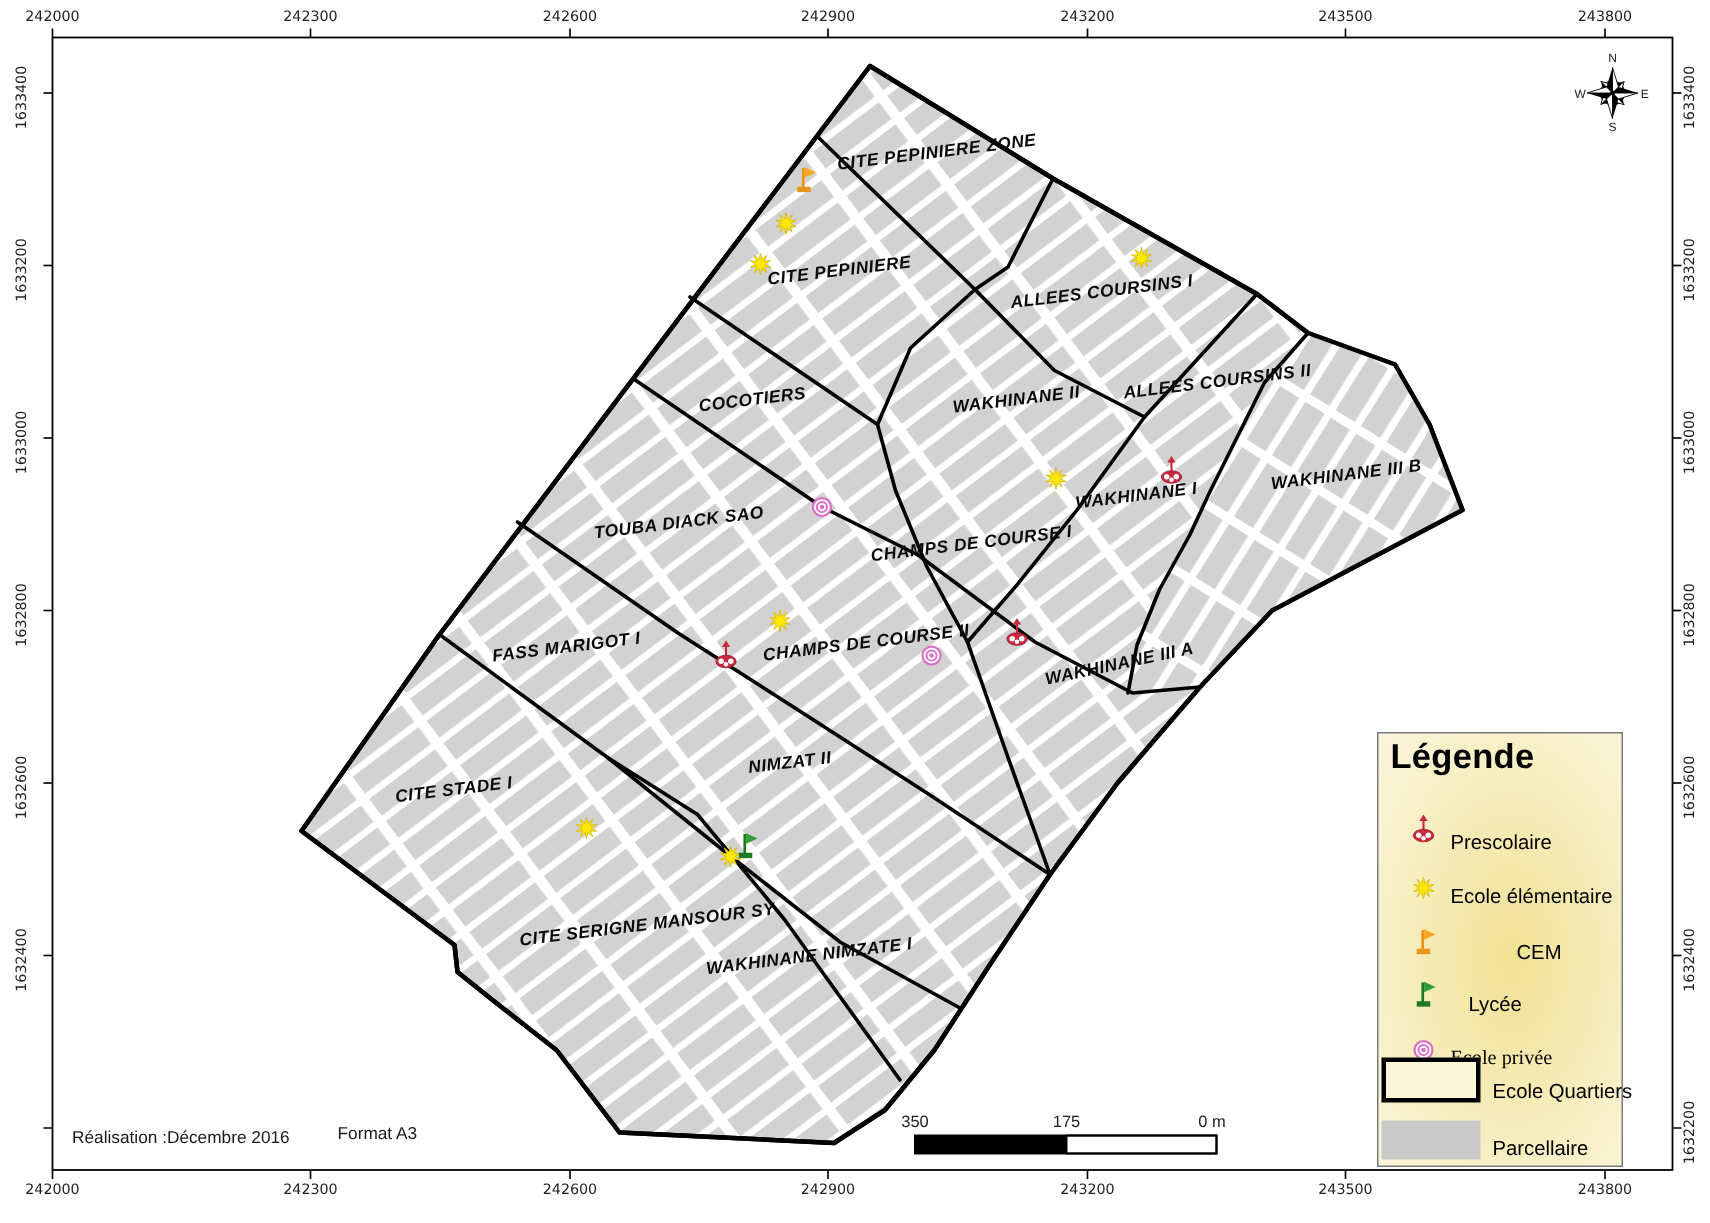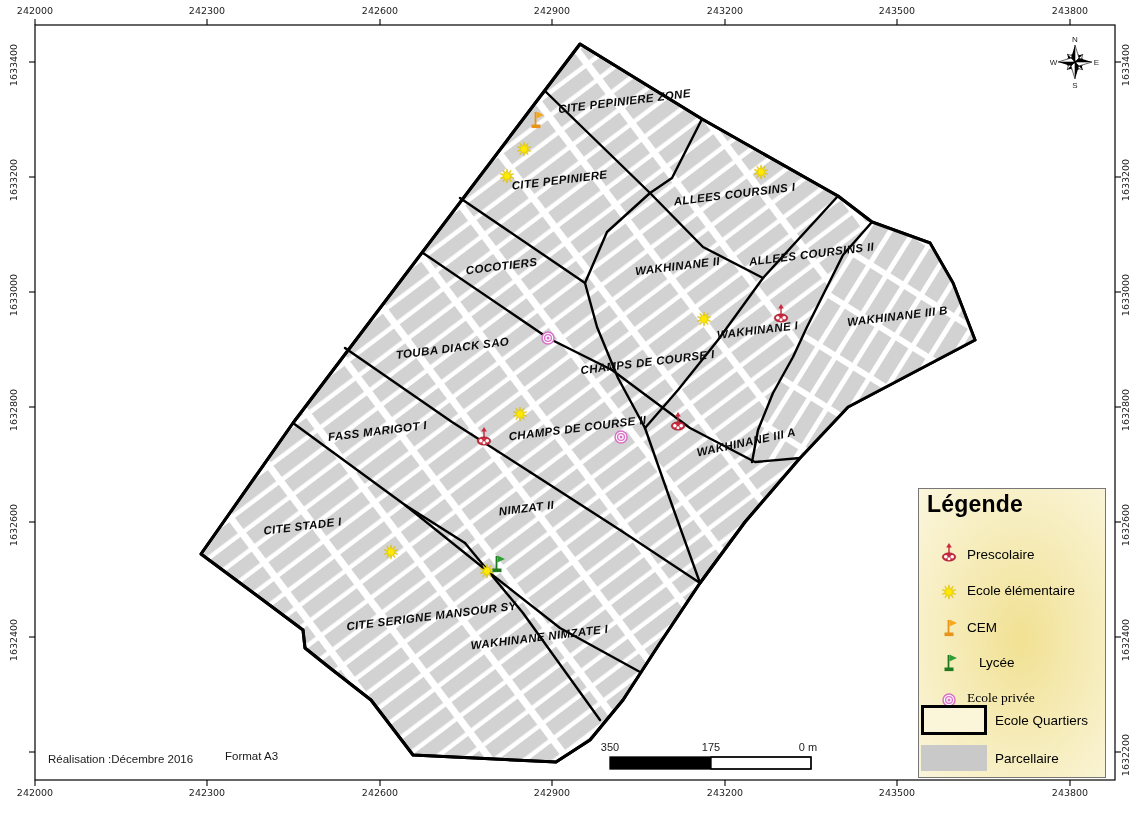--- a/index.html
+++ b/index.html
@@ -1,24 +1,24 @@
 <!DOCTYPE html>
 <html><head>
 <meta charset="utf-8">
 <style>
   html,body{margin:0;padding:0;background:#fff;}
   body{width:1140px;height:815px;position:relative;overflow:hidden;
        font-family:"Liberation Sans",sans-serif;}
   .stage{position:absolute;inset:0;}
   #map-svg{position:absolute;left:0;top:0;}
-  .legend{position:absolute;left:918px;top:488px;width:188px;height:290px;
+  .legend{position:absolute;left:918px;top:488px;width:164px;height:290px;
           box-sizing:border-box;border:1px solid #777;
           background:radial-gradient(ellipse at 55% 52%, #f1e193 0%, #f6ecba 50%, #fbf6dd 100%);}
   .legend-title{position:absolute;left:8px;top:2px;font-size:23px;font-weight:bold;color:#000;letter-spacing:.2px;}
-  .legend-row{position:absolute;left:14px;display:flex;align-items:center;height:30px;}
+  .legend-row{position:absolute;left:14px;display:flex;align-items:flex-end;height:30px;}
   .legend-row svg{flex:0 0 34px;}
   .legend-label{font-size:13.5px;color:#000;white-space:nowrap;}
   .swatch-limite{width:66px;height:30px;background:#fbf5da;border:3px solid #000;box-sizing:border-box;margin-right:8px;margin-left:-12px;}
   .swatch-parcel{width:66px;height:26px;background:#c9c9c9;margin-right:8px;margin-left:-12px;}
   .footer-note{position:absolute;font-size:11.5px;color:#1a1a1a;}
   #footer-realisation{left:48px;top:753px;}
   #footer-format{left:207px;top:750px;padding-left:18px;}
 </style>
 </head>
 <body>
@@ -256,21 +256,21 @@
             <circle cx="16" cy="19.8" r="1.5" fill="#fff"></circle>
           </svg>
           <span class="legend-label">Prescolaire</span>
         </div>
         <div class="legend-row" style="top: 86px;">
           <svg width="34" height="30">
             <polygon points="16.0,9.8 16.9,14.1 20.2,11.2 18.4,15.2 22.8,14.8 19.0,17.0 22.8,19.2 18.4,18.8 20.2,22.8 16.9,19.9 16.0,24.2 15.1,19.9 11.8,22.8 13.6,18.8 9.2,19.2 13.0,17.0 9.2,14.8 13.6,15.2 11.8,11.2 15.1,14.1" fill="#ffe900" stroke="#d9bb00" stroke-width="0.6"></polygon>
           </svg>
           <span class="legend-label">Ecole élémentaire</span>
         </div>
-        <div class="legend-row" style="top: 123px;">
+        <div class="legend-row" style="top: 123px; gap: 44px;">
           <svg width="34" height="30">
             <rect x="11.5" y="20.5" width="9" height="3.6" fill="#e8941a"></rect>
             <line x1="15.5" y1="21" x2="15.5" y2="8" stroke="#e8941a" stroke-width="1.8"></line>
             <path d="M16.4,7.5 L24,11 L16.4,14.5 Z" fill="#f5a81f"></path>
           </svg>
           <span class="legend-label">CEM</span>
         </div>
         <div class="legend-row" style="top: 158px; gap: 12px;">
           <svg width="34" height="30">
             <rect x="11.5" y="20.5" width="9" height="3.6" fill="#1f7a1f"></rect>

